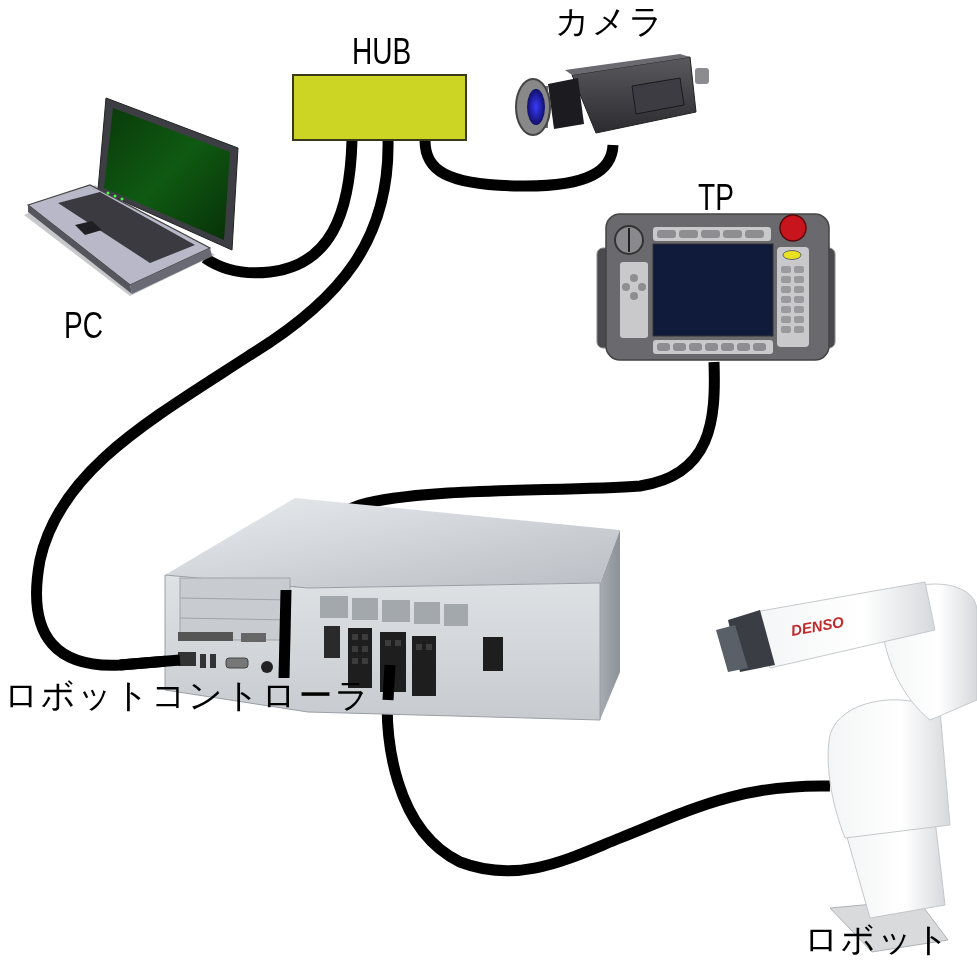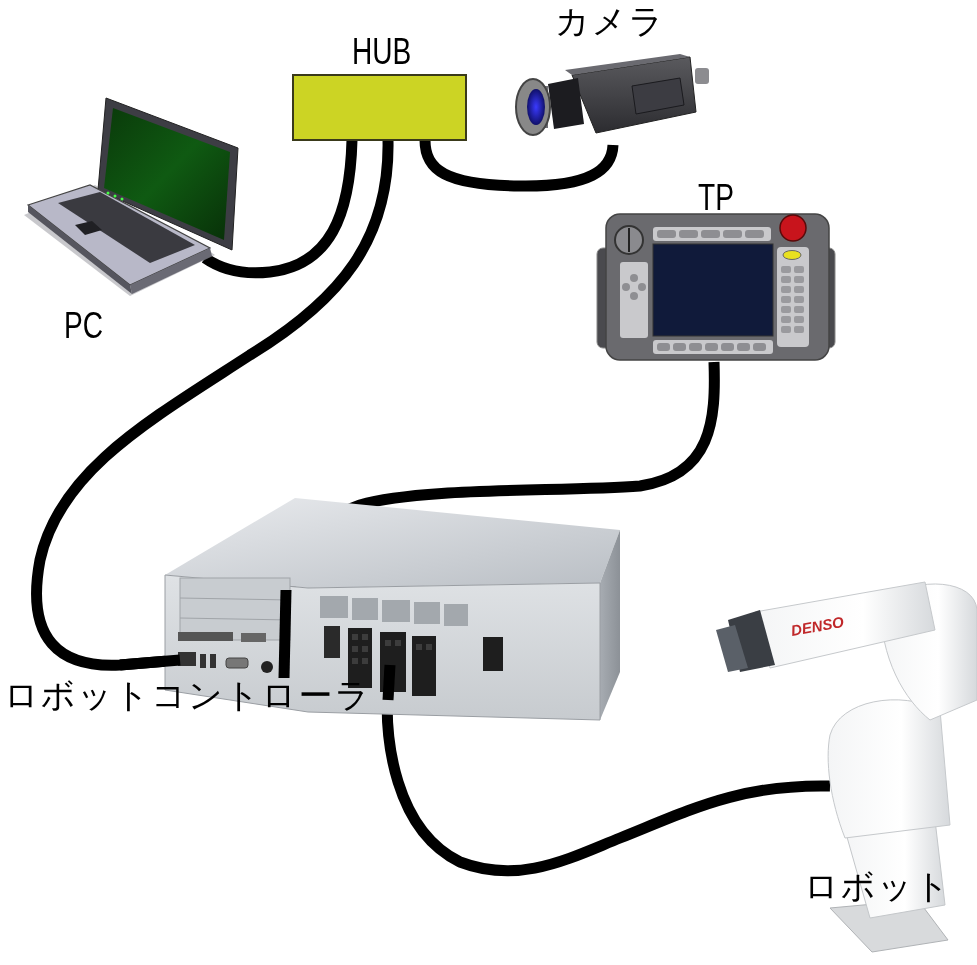--- a/index.html
+++ b/index.html
@@ -199,14 +199,14 @@
     <polygon points="716,630 735,625 748,668 728,672" fill="#5a6068"></polygon>
     <text x="792" y="636" font-family="Liberation Sans, sans-serif" font-style="italic" font-weight="bold" font-size="15" fill="#c0282a" transform="rotate(-10 792 636)">DENSO</text>
   </g>
 </svg>
 
 <div class="label lbl-latin" style="left:352px; top:34px;">HUB</div>
 <div class="label lbl-jp" style="left:555px; top:4px;">カメラ</div>
 <div class="label lbl-latin" style="left:698px; top:180px;">TP</div>
 <div class="label lbl-latin" style="left:64px; top:308px;">PC</div>
 <div class="label lbl-jp" style="left:4px; top:678px;">ロボットコントローラ</div>
-<div class="label lbl-jp" style="left:804px; top:869px;">ロボット</div>
+<div class="label lbl-jp" style="left:804px; top:922px;">ロボット</div>
 </div>
 
 </body></html>

